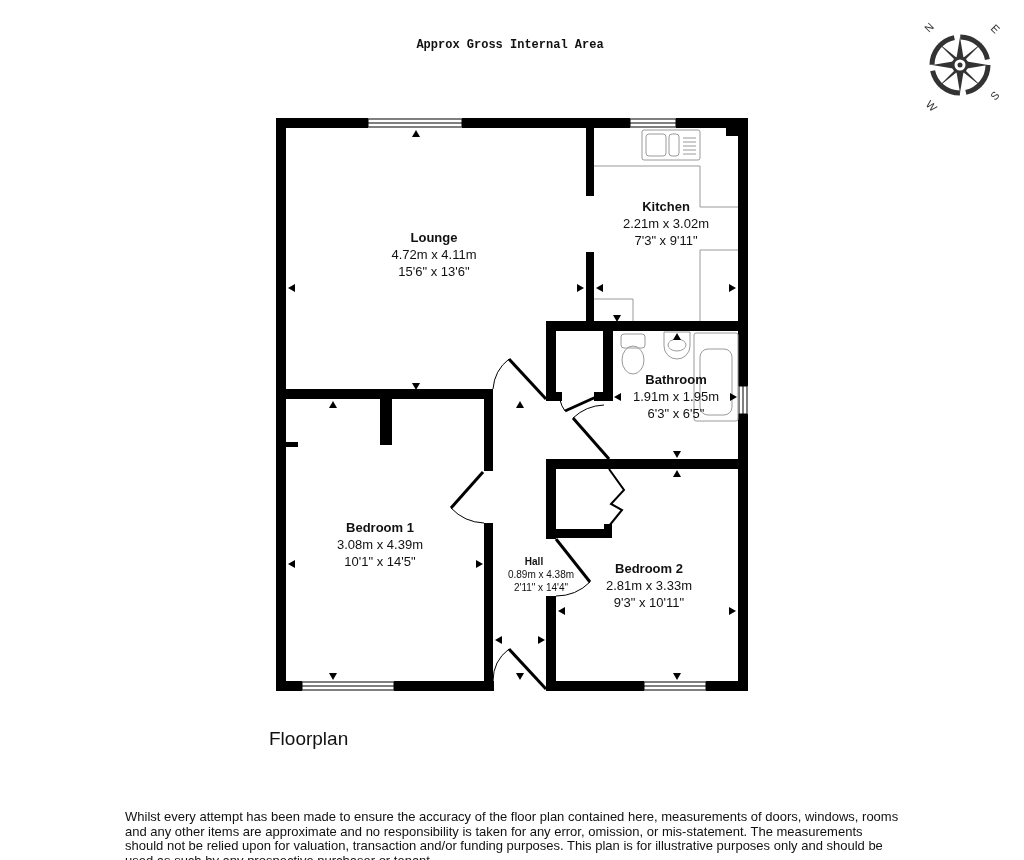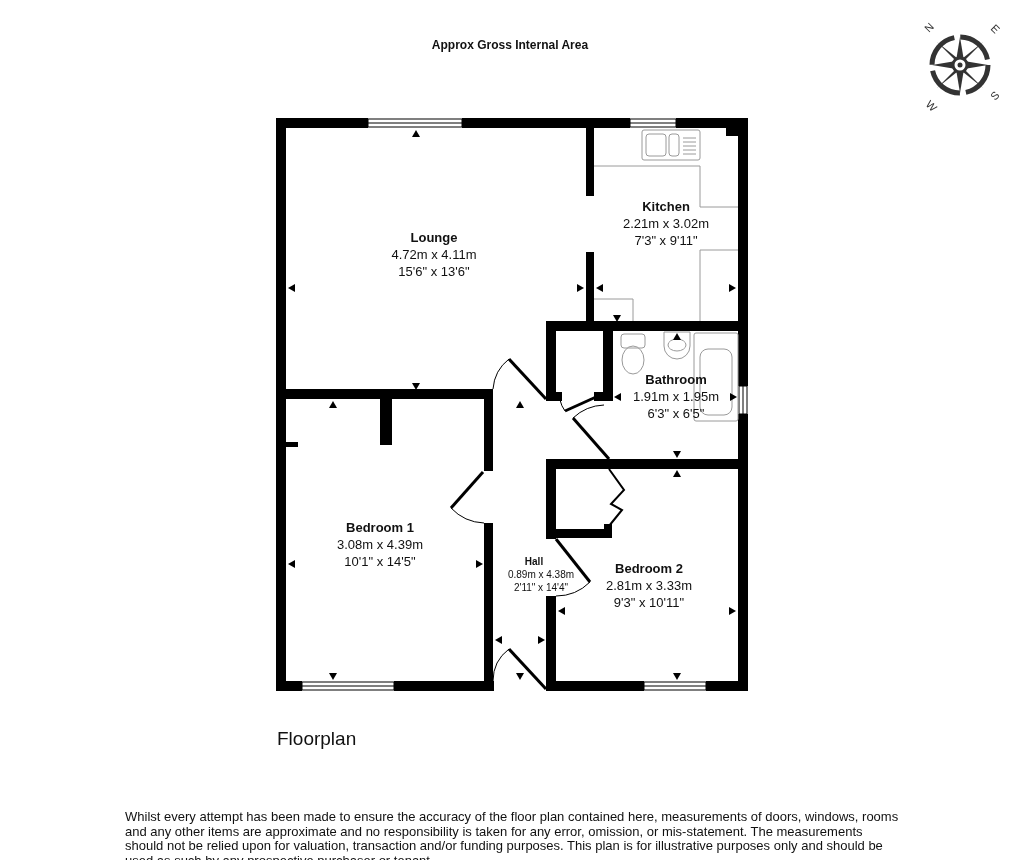--- a/index.html
+++ b/index.html
@@ -1,21 +1,21 @@
 <!DOCTYPE html>
 <html><head>
 <meta charset="utf-8">
 <style>
   html, body { margin: 0; padding: 0; background: #ffffff; }
   body { width: 1024px; height: 860px; position: relative; overflow: hidden; font-family: "Liberation Sans", sans-serif; color: #111; }
-  .area-title { position: absolute; left: 380px; top: 38px; width: 260px; text-align: center; font-weight: bold; font-size: 12px; line-height: 15px; }
+  .area-title { position: absolute; left: 380px; top: 38px; width: 260px; text-align: center; font-weight: bold; font-size: 12px; line-height: 15px; font-family: Liberation Mono, monospace; }
   .compass { position: absolute; left: 915px; top: 15px; width: 100px; height: 100px; }
   .plan { position: absolute; left: 0; top: 0; width: 1024px; height: 720px; }
   .plan text { font-family: "Liberation Sans", sans-serif; }
-  .floor-label { position: absolute; left: 277px; top: 728px; font-size: 19px; }
+  .floor-label { position: absolute; left: 269px; top: 728px; font-size: 19px; }
   .disclaimer { position: absolute; left: 125px; top: 782px; width: 774px; text-align: left; font-size: 13px; line-height: 14.5px; margin-top: 28px; }
 </style>
 </head>
 <body>
 
 <div class="area-title">
   <div>Approx Gross Internal Area</div>
 </div>
 
 <svg class="compass" viewBox="0 0 100 100">

